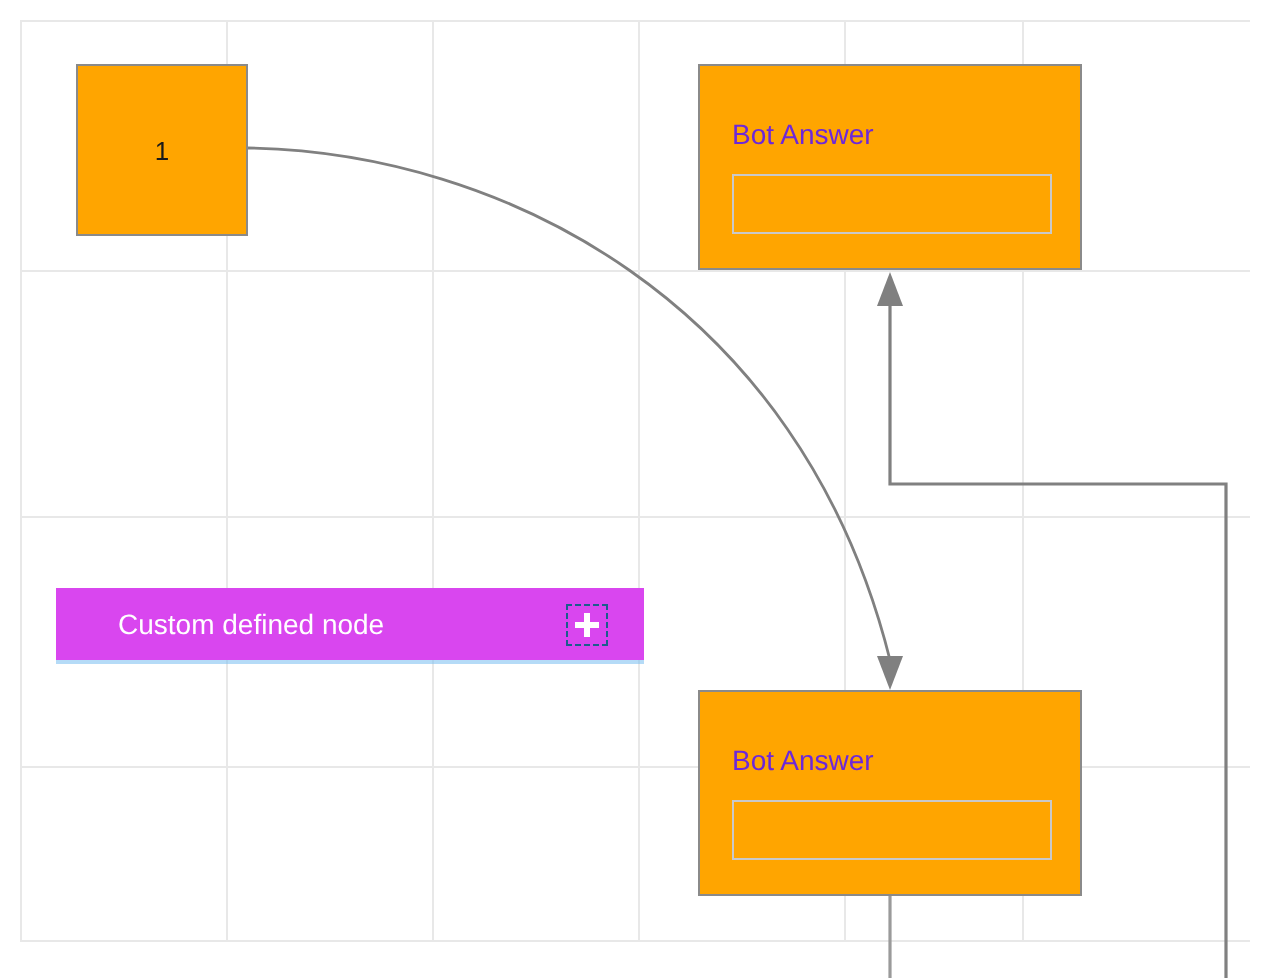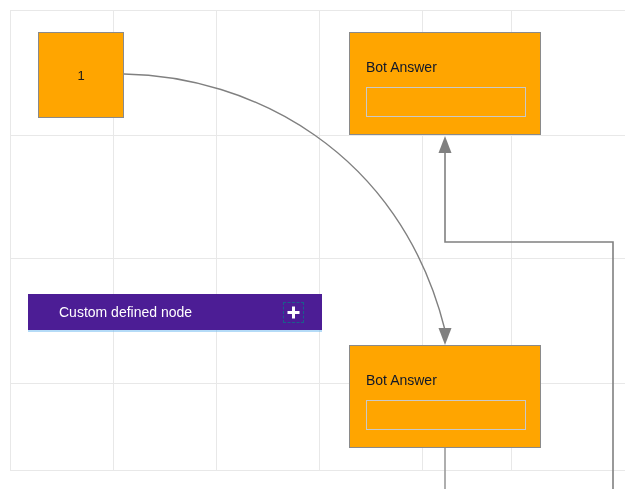--- a/index.html
+++ b/index.html
@@ -56,42 +56,42 @@
     width: 192px;
     height: 103px;
   }
   .node-bot-1 { left: 349px; top: 32px; }
   .node-bot-2 { left: 349px; top: 345px; }
   .bot-title {
     position: absolute;
     left: 16px;
     top: 27px;
     font-size: 14px;
-    color: #0f172a;
+    color: #6d28d9;
     line-height: 1;
     white-space: nowrap;
   }
   .bot-slot {
     position: absolute;
     left: 16px;
     top: 54px;
     width: 160px;
     height: 30px;
     border: 1px solid #c9c9c9;
     box-sizing: border-box;
     background: transparent;
   }
   
   .palette-bar {
     position: absolute;
     left: 28px;
     top: 294px;
     width: 294px;
     height: 36px;
-    background: #4c1d95;
+    background: #d946ef;
     box-shadow: 0 2px 0 0 rgba(120,190,240,0.55);
     display: flex;
     align-items: center;
   }
   .palette-label {
     position: absolute;
     left: 31px;
     font-size: 14px;
     color: #ffffff;
     line-height: 1;

